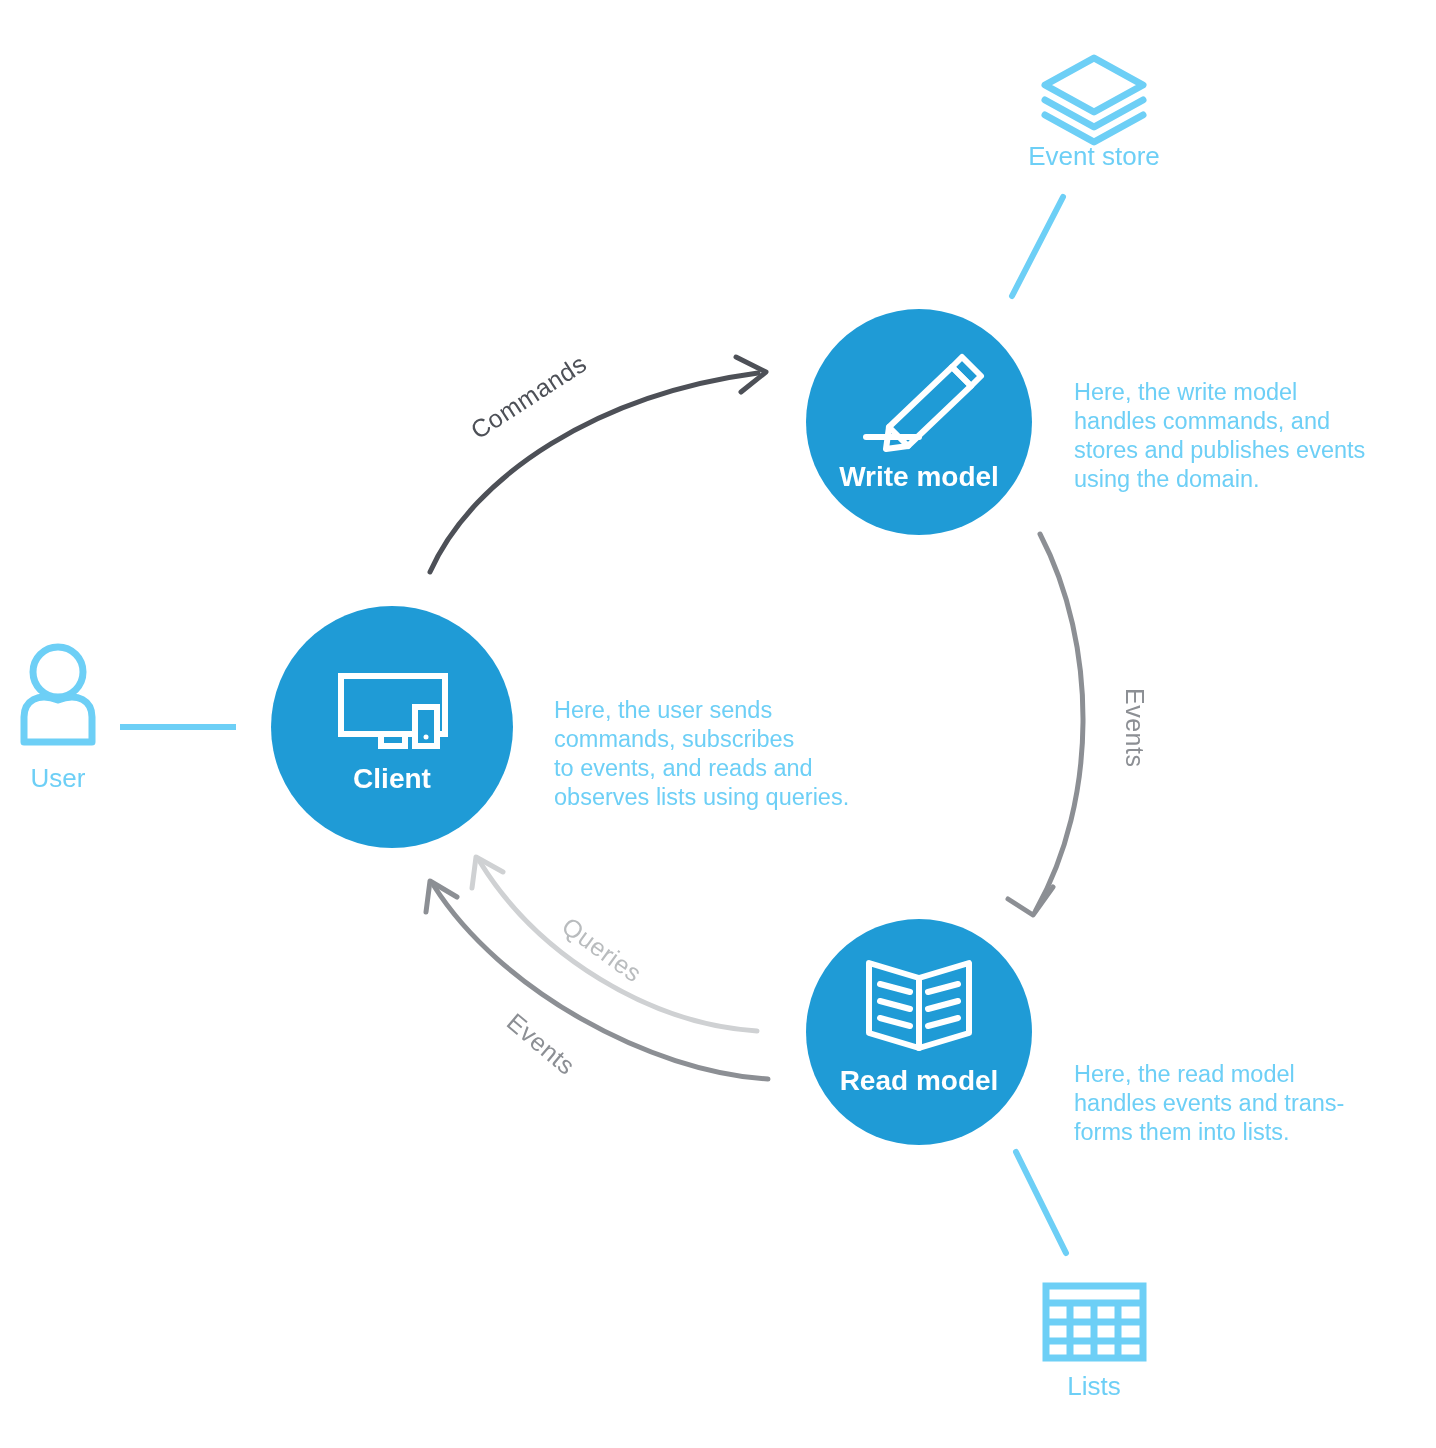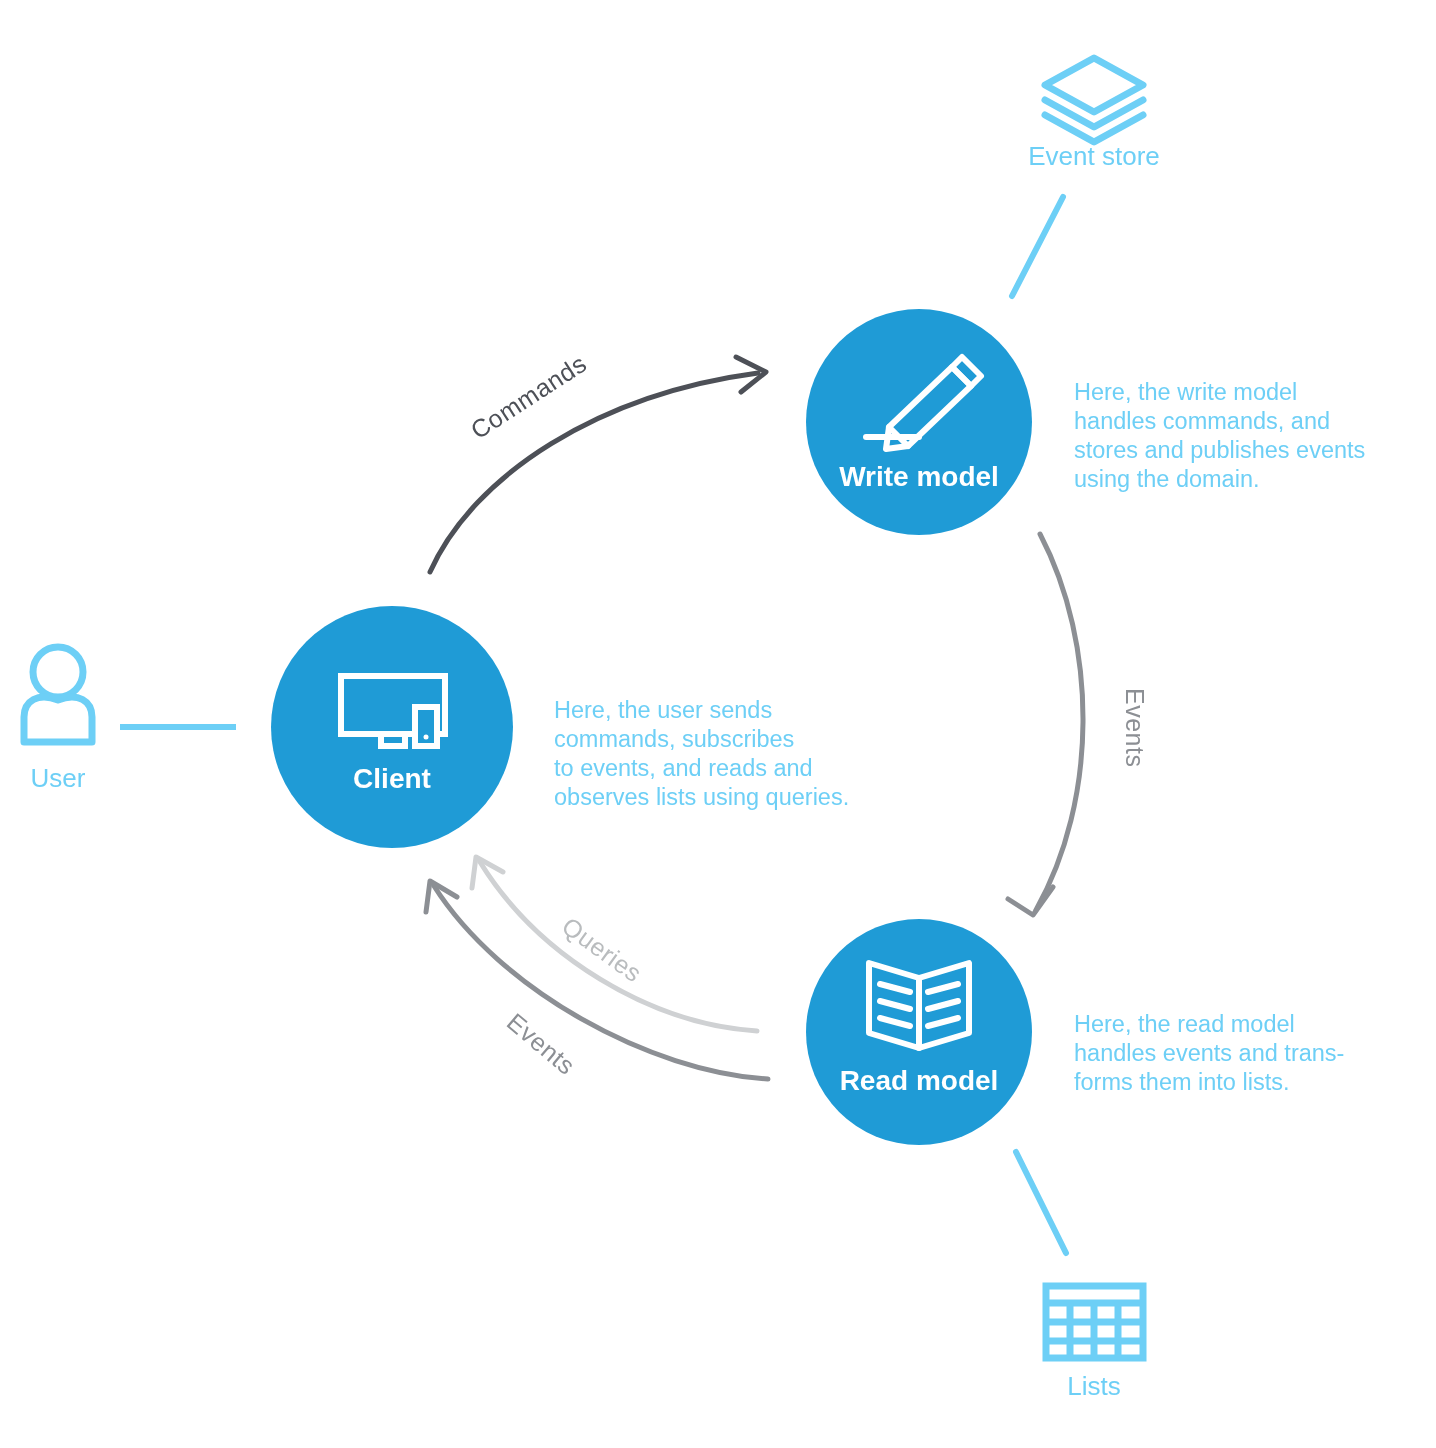--- a/index.html
+++ b/index.html
@@ -45,21 +45,21 @@
   .note-text {
     position: absolute;
     font-family: "Liberation Sans", sans-serif;
     font-size: 23.5px;
     line-height: 29px;
     color: #6dcff6;
     white-space: pre-line;
   }
   #note-write  { left: 1074px; top: 378px;  width: 300px; }
   #note-client { left: 554px;  top: 680px;  width: 300px; margin-top: 16px; }
-  #note-read   { left: 1074px; top: 1010px; width: 300px; }
+  #note-read   { left: 1074px; top: 1060px; width: 300px; }
 </style>
 </head>
 <body>
 
 <div id="diagram-root">
 
   <svg class="canvas" viewBox="0 0 1436 1448">
 
     <line x1="1063" y1="197" x2="1012" y2="296" stroke="#6dcff6" stroke-width="6" stroke-linecap="round"></line>
 

